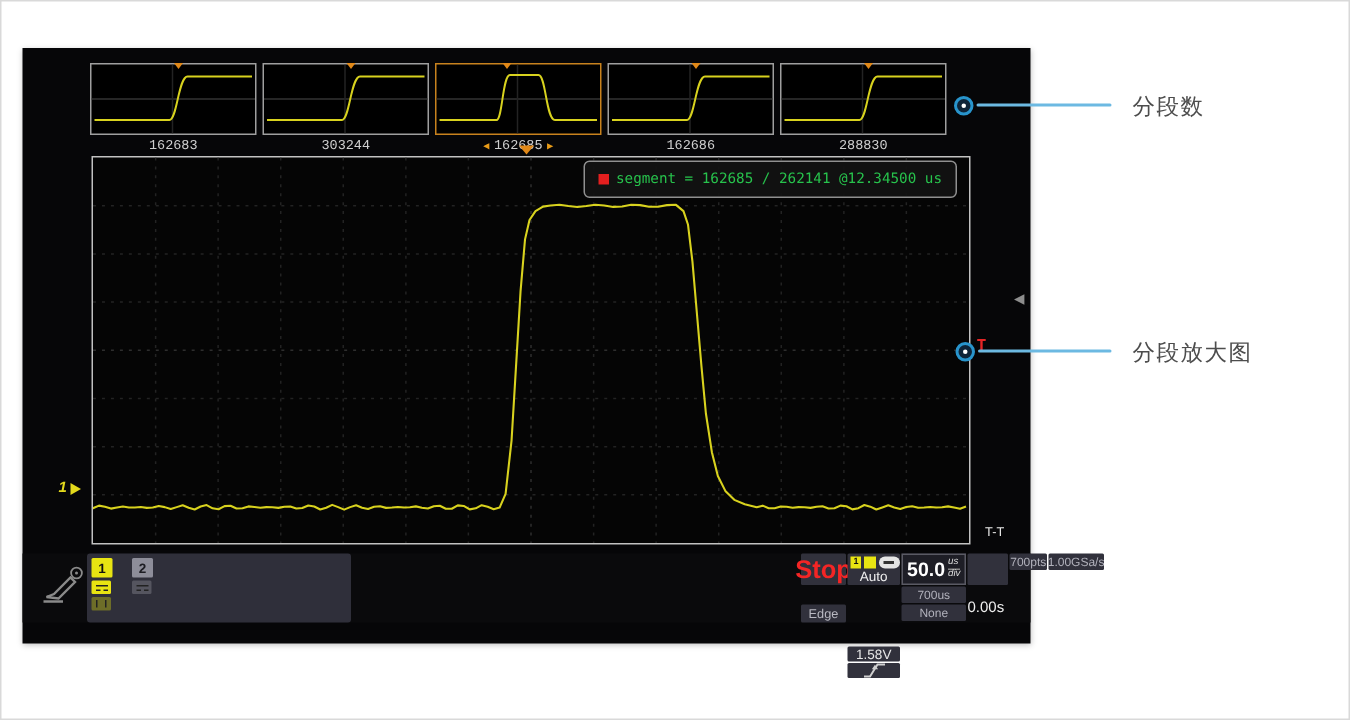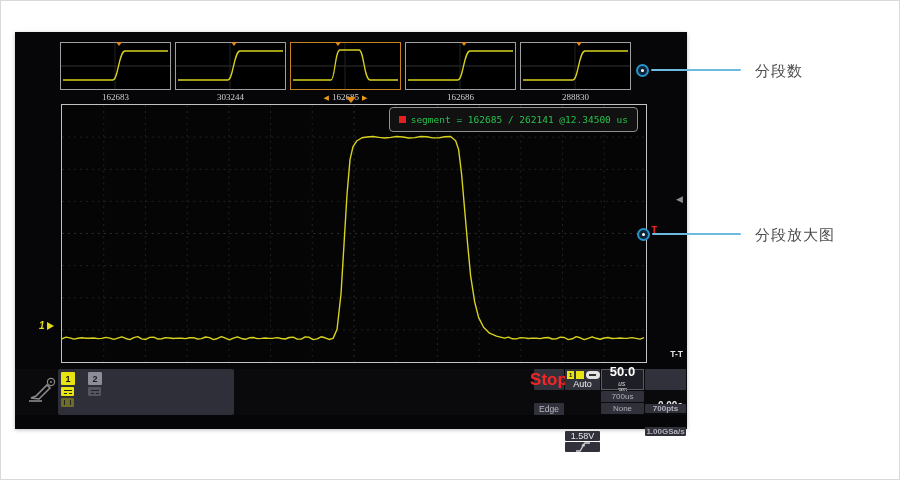--- a/index.html
+++ b/index.html
@@ -6,21 +6,21 @@
   body { width:900px; height:480px; font-family:"Liberation Sans", sans-serif; background:#fff; }
   .page { position:relative; width:900px; height:480px; background:#fff; border:1px solid #d9d9d9; overflow:hidden; }
 
   
   .scope { position:absolute; left:14px; top:31px; width:672px; height:397px; background:#060608; box-shadow:0 1px 4px rgba(0,0,0,.25); }
 
   
   .thumb { position:absolute; top:10px; width:111px; height:48px; border:1px solid #9f9f9f; background:#000; }
   .thumb.selected { border:1px solid #c8821e; }
   .thumb svg { display:block; width:100%; height:100%; }
-  .thumb-label { position:absolute; top:60px; width:111px; text-align:center; color:#cfcfcf; font-size:9px; font-family:Liberation Serif, serif; }
+  .thumb-label { position:absolute; top:60px; width:111px; text-align:center; color:#cfcfcf; font-size:9px; font-family:Liberation Mono, monospace; }
   .thumb-label .arr { color:#e89b18; font-size:7px; padding:0 3px; cursor:pointer; }
   .tick { position:absolute; top:-1px; width:0; height:0; border-left:3px solid transparent; border-right:3px solid transparent; border-top:4px solid #e08818; }
 
   
   .trig-top { position:absolute; left:331px; top:65px; width:0; height:0; border-left:5px solid transparent; border-right:5px solid transparent; border-top:6px solid #e08818; }
 
   
   .main-display { position:absolute; left:46px; top:72px; width:586px; height:259px; border:1px solid #c2c2c2; background:#050505; }
   .main-display svg.grid, .main-display svg.wave { position:absolute; left:0; top:0; width:100%; height:100%; }
 
@@ -66,27 +66,27 @@
   .col-trig { left:550px; width:35px; display:flex; flex-direction:column; gap:1px; }
   .trig-badges { display:flex; gap:2px; padding:2px 0 0 2px; align-items:center; }
   .mini-badge { width:8px; height:8px; background:#e8e412; color:#111; font-size:6px; font-weight:bold; display:flex; align-items:center; justify-content:center; }
   .pill { width:15px; height:8px; background:#e4e4e4; border-radius:4px; display:flex; align-items:center; justify-content:center; }
   .pill .dash { width:7px; height:2px; background:#333; }
   .trig-mode { color:#f0f0f0; font-size:9px; text-align:center; padding-bottom:2px; }
   .trig-level { height:12px; display:flex; align-items:center; justify-content:center; color:#e8e8e8; font-size:9px;margin-top:40px; }
   .trig-slope { height:12px; display:flex; align-items:center; justify-content:center; }
 
   .col-tb { left:586px; width:43px; display:flex; flex-direction:column; gap:1px; }
-  .tb-scale { height:21px; background:#1e1e26; border:1px solid #5a5a64; display:flex; align-items:center; justify-content:center; gap:2px;flex-direction:column; }
+  .tb-scale { height:21px; background:#1e1e26; border:1px solid #5a5a64; display:flex; align-items:center; justify-content:center; gap:2px; }
   .tb-num { font-size:13px; font-weight:bold; color:#fff; }
   .tb-frac { display:flex; flex-direction:column; font-size:6.5px; line-height:1.05; color:#ddd; font-style:italic; }
   .tb-frac span:first-child { border-bottom:1px solid #8a8a8a; }
   .small-cell { height:11px; display:flex; align-items:center; justify-content:center; color:#b2b2bc; font-size:8px; }
 
-  .col-xt { left:630px; width:41px; display:flex; flex-direction:column; gap:14px;font-weight:bold; }
+  .col-xt { left:630px; width:41px; display:flex; flex-direction:row; gap:1px; }
   .xt-top { height:21px; display:flex; flex-direction:column; align-items:flex-end; justify-content:center; padding-right:3px; }
   .xt-mode { color:#e6e6e6; font-size:8.5px; }
   .xt-delay { color:#f0f0f0; font-size:10px;margin-top:41px; }
 
   
   .callout-dot { position:absolute; width:13px; height:13px; border-radius:50%; background:#0e2438; border:2.5px solid #2894cc; }
   .callout-dot::after { content:""; position:absolute; left:2.5px; top:2.5px; width:3.5px; height:3.5px; border-radius:50%; background:#fff; }
   .callout-line { position:absolute; height:2px; background:#6cb9e2; border-radius:1px; }
   .callout-label { position:absolute; color:#4d4d4d; font-size:15px; letter-spacing:1px; }
 </style>

